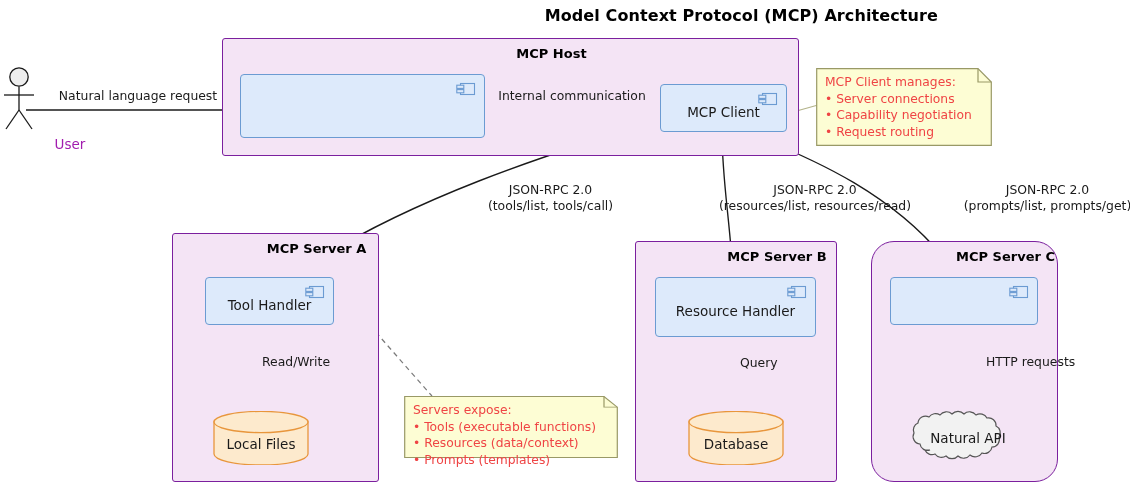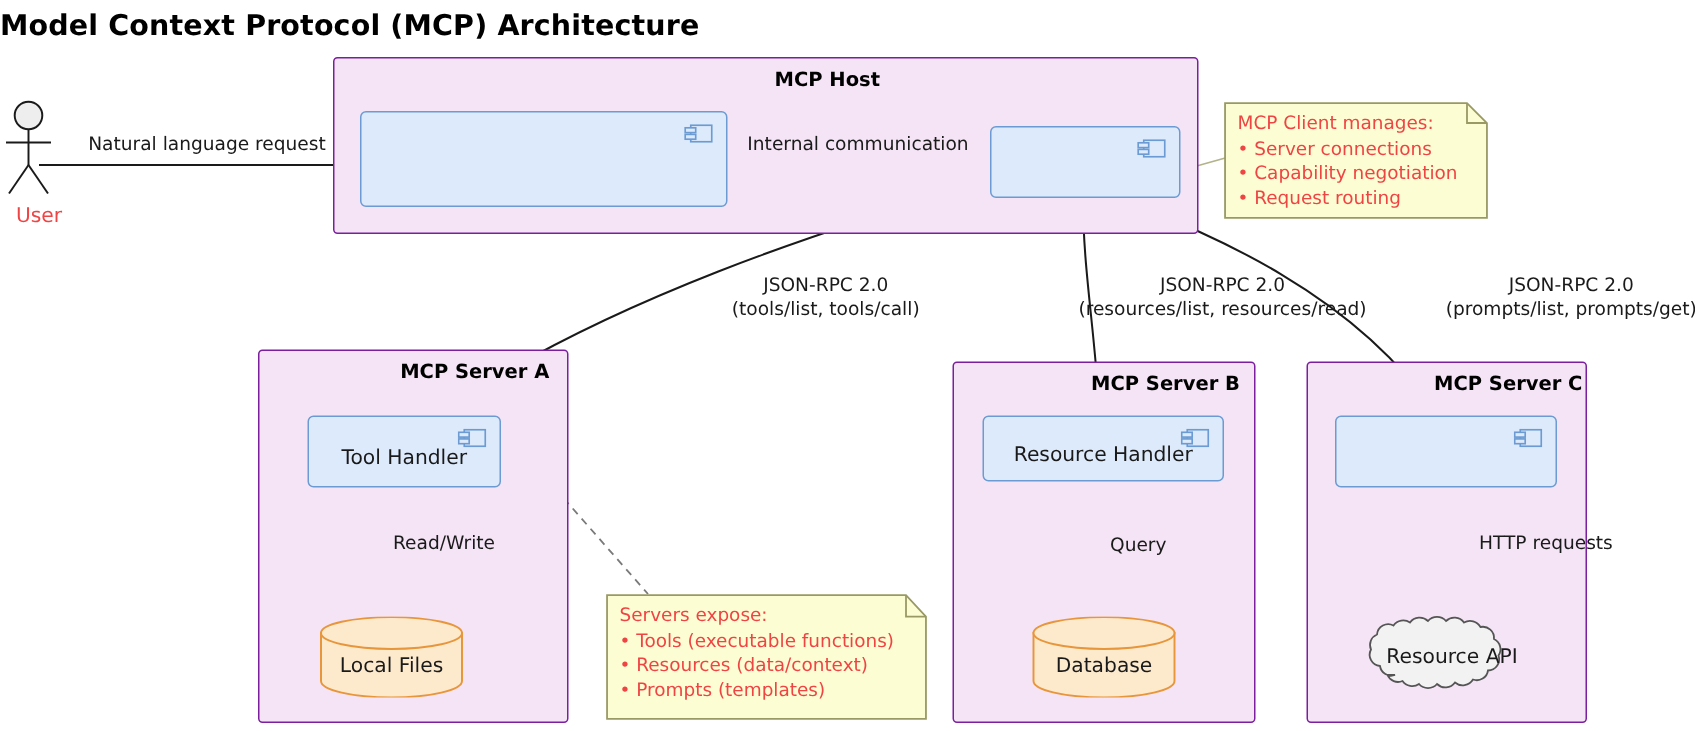--- a/index.html
+++ b/index.html
@@ -5,22 +5,22 @@
   html,body{margin:0;padding:0;background:#ffffff;}
   body{
     width:1130px;height:487px;position:relative;overflow:hidden;
     font-family:"DejaVu Sans","Liberation Sans",sans-serif;
     color:#000;
   }
   .abs{position:absolute;}
 
   
   #diagram-title{
-    left:0;top:6px;width:938px;text-align:left;
-    font-size:19px;font-weight:bold;letter-spacing:.1px;
+    left:0;top:6px;width:938px;text-align:right;
+    font-size:16px;font-weight:bold;letter-spacing:.1px;
   }
 
   
   svg.layer{position:absolute;left:0;top:0;width:1130px;height:487px;overflow:visible;}
   svg.layer.under{z-index:1;}
 
   
   .pkg{
     border:1.6px solid #7b1f9e;background:#f4e4f5;border-radius:3px;z-index:2;
   }
@@ -69,21 +69,21 @@
   .edge-label{
     font-size:12.4px;color:#1a1a1a;line-height:1.3;white-space:pre-line;
     text-align:center;z-index:4;
   }
   .edge-label.l2{line-height:1.25;}
 
   
   .actor{z-index:3;}
   .actor-label{
     position:absolute;left:0;top:70px;width:100%;text-align:center;
-    font-size:13.5px;color:#ef4444;
+    font-size:13.5px;color:#a21caf;padding-left:44px;
   }
 </style>
 </head>
 <body>
 
 <div class="abs" id="diagram-title">Model Context Protocol (MCP) Architecture</div>
 
 <svg class="layer under" viewBox="0 0 1130 487">
   <defs>
     <marker id="ah" markerWidth="9" markerHeight="9" refX="7.2" refY="3.1" orient="auto" markerUnits="strokeWidth">
@@ -138,20 +138,21 @@
     <rect x="0.8" y="7.6" width="7" height="3.2" fill="#ddeafb" stroke="#6b9bd2" stroke-width="1.1"></rect>
   </svg>
 </div>
 
 <div class="abs cmp" style="left:660px;top:84px;width:127px;height:48px;">
   <svg class="cmp-icon" viewBox="0 0 20 14">
     <rect x="4.5" y="1.5" width="14" height="11" fill="#ddeafb" stroke="#6b9bd2" stroke-width="1.1"></rect>
     <rect x="0.8" y="3.2" width="7" height="3.2" fill="#ddeafb" stroke="#6b9bd2" stroke-width="1.1"></rect>
     <rect x="0.8" y="7.6" width="7" height="3.2" fill="#ddeafb" stroke="#6b9bd2" stroke-width="1.1"></rect>
   </svg>
+  <div class="cmp-label center" style="padding-top:10px;">MCP Client</div>
 </div>
 
 <div class="abs note" style="left:816px;top:68px;width:176px;height:78px;">
   <svg class="note-body" viewBox="0 0 176 78" preserveAspectRatio="none">
     <path d="M0.7,0.7 L162,0.7 L175.3,14 L175.3,77.3 L0.7,77.3 Z" fill="#fdfdd4" stroke="#999966" stroke-width="1.2"></path>
     <path d="M162,0.7 L162,14 L175.3,14" fill="none" stroke="#999966" stroke-width="1.2"></path>
   </svg>
   <div class="note-text">MCP Client manages:
 • Server connections
 • Capability negotiation
@@ -187,38 +188,38 @@
   <svg width="96" height="54" viewBox="0 0 96 54">
     <path d="M1,11 L1,43 A47,11 0 0 0 95,43 L95,11 Z" fill="#fdeacd" stroke="#e8963c" stroke-width="1.3"></path>
     <ellipse cx="48" cy="11" rx="47" ry="10.6" fill="#fdeacd" stroke="#e8963c" stroke-width="1.3"></ellipse>
   </svg>
   <div class="db-label" style="top:25px;">Local Files</div>
 </div>
 
 <div class="abs pkg" style="left:635px;top:241px;width:200px;height:239px;">
   <div class="pkg-title">MCP Server B</div>
 </div>
-<div class="abs cmp" style="left:655px;top:277px;width:161px;height:44px;">
+<div class="abs cmp" style="left:655px;top:277px;width:161px;height:60px;">
   <svg class="cmp-icon" viewBox="0 0 20 14">
     <rect x="4.5" y="1.5" width="14" height="11" fill="#ddeafb" stroke="#6b9bd2" stroke-width="1.1"></rect>
     <rect x="0.8" y="3.2" width="7" height="3.2" fill="#ddeafb" stroke="#6b9bd2" stroke-width="1.1"></rect>
     <rect x="0.8" y="7.6" width="7" height="3.2" fill="#ddeafb" stroke="#6b9bd2" stroke-width="1.1"></rect>
   </svg>
   <div class="cmp-label center" style="padding-top:10px;">Resource Handler</div>
 </div>
 <div class="abs edge-label" style="left:740px;top:355px;width:90px;text-align:left;">Query</div>
 <div class="abs db" style="left:688px;top:411px;width:96px;height:54px;">
   <svg width="96" height="54" viewBox="0 0 96 54">
     <path d="M1,11 L1,43 A47,11 0 0 0 95,43 L95,11 Z" fill="#fdeacd" stroke="#e8963c" stroke-width="1.3"></path>
     <ellipse cx="48" cy="11" rx="47" ry="10.6" fill="#fdeacd" stroke="#e8963c" stroke-width="1.3"></ellipse>
   </svg>
   <div class="db-label" style="top:25px;">Database</div>
 </div>
 
-<div class="abs pkg" style="left:871px;top:241px;width:185px;height:239px;">
+<div class="abs pkg" style="left:871px;top:241px;width:185px;height:239px;border-radius:23px;">
   <div class="pkg-title">MCP Server C</div>
 </div>
 <div class="abs cmp" style="left:890px;top:277px;width:148px;height:48px;">
   <svg class="cmp-icon" viewBox="0 0 20 14">
     <rect x="4.5" y="1.5" width="14" height="11" fill="#ddeafb" stroke="#6b9bd2" stroke-width="1.1"></rect>
     <rect x="0.8" y="3.2" width="7" height="3.2" fill="#ddeafb" stroke="#6b9bd2" stroke-width="1.1"></rect>
     <rect x="0.8" y="7.6" width="7" height="3.2" fill="#ddeafb" stroke="#6b9bd2" stroke-width="1.1"></rect>
   </svg>
 </div>
 <div class="abs edge-label" style="left:960px;top:354px;width:120px;text-align:left;margin-left:26px;">HTTP requests</div>
@@ -238,24 +239,24 @@
              a7.5,7.5 0 0 1 3,11
              a7.5,7.5 0 0 1 -7,10
              a7.5,7.5 0 0 1 -10,6
              a8,8 0 0 1 -12,2
              a8,8 0 0 1 -12,1
              a8,8 0 0 1 -12,0
              a8,8 0 0 1 -11,-2
              a7.5,7.5 0 0 1 -10,-4
              Z" fill="#f2f2f2" stroke="#555555" stroke-width="1.2"></path>
   </svg>
-  <div class="cloud-label" style="top:22px;">Resource API</div>
-</div>
-
-<div class="abs note" style="left:404px;top:396px;width:214px;height:84px;">
+  <div class="cloud-label" style="top:22px;">Natural API</div>
+</div>
+
+<div class="abs note" style="left:404px;top:396px;width:214px;height:62px;">
   <svg class="note-body" viewBox="0 0 214 78" preserveAspectRatio="none">
     <path d="M0.7,0.7 L200,0.7 L213.3,14 L213.3,77.3 L0.7,77.3 Z" fill="#fdfdd4" stroke="#999966" stroke-width="1.2"></path>
     <path d="M200,0.7 L200,14 L213.3,14" fill="none" stroke="#999966" stroke-width="1.2"></path>
   </svg>
   <div class="note-text">Servers expose:
 • Tools (executable functions)
 • Resources (data/context)
 • Prompts (templates)</div>
 </div>
 

